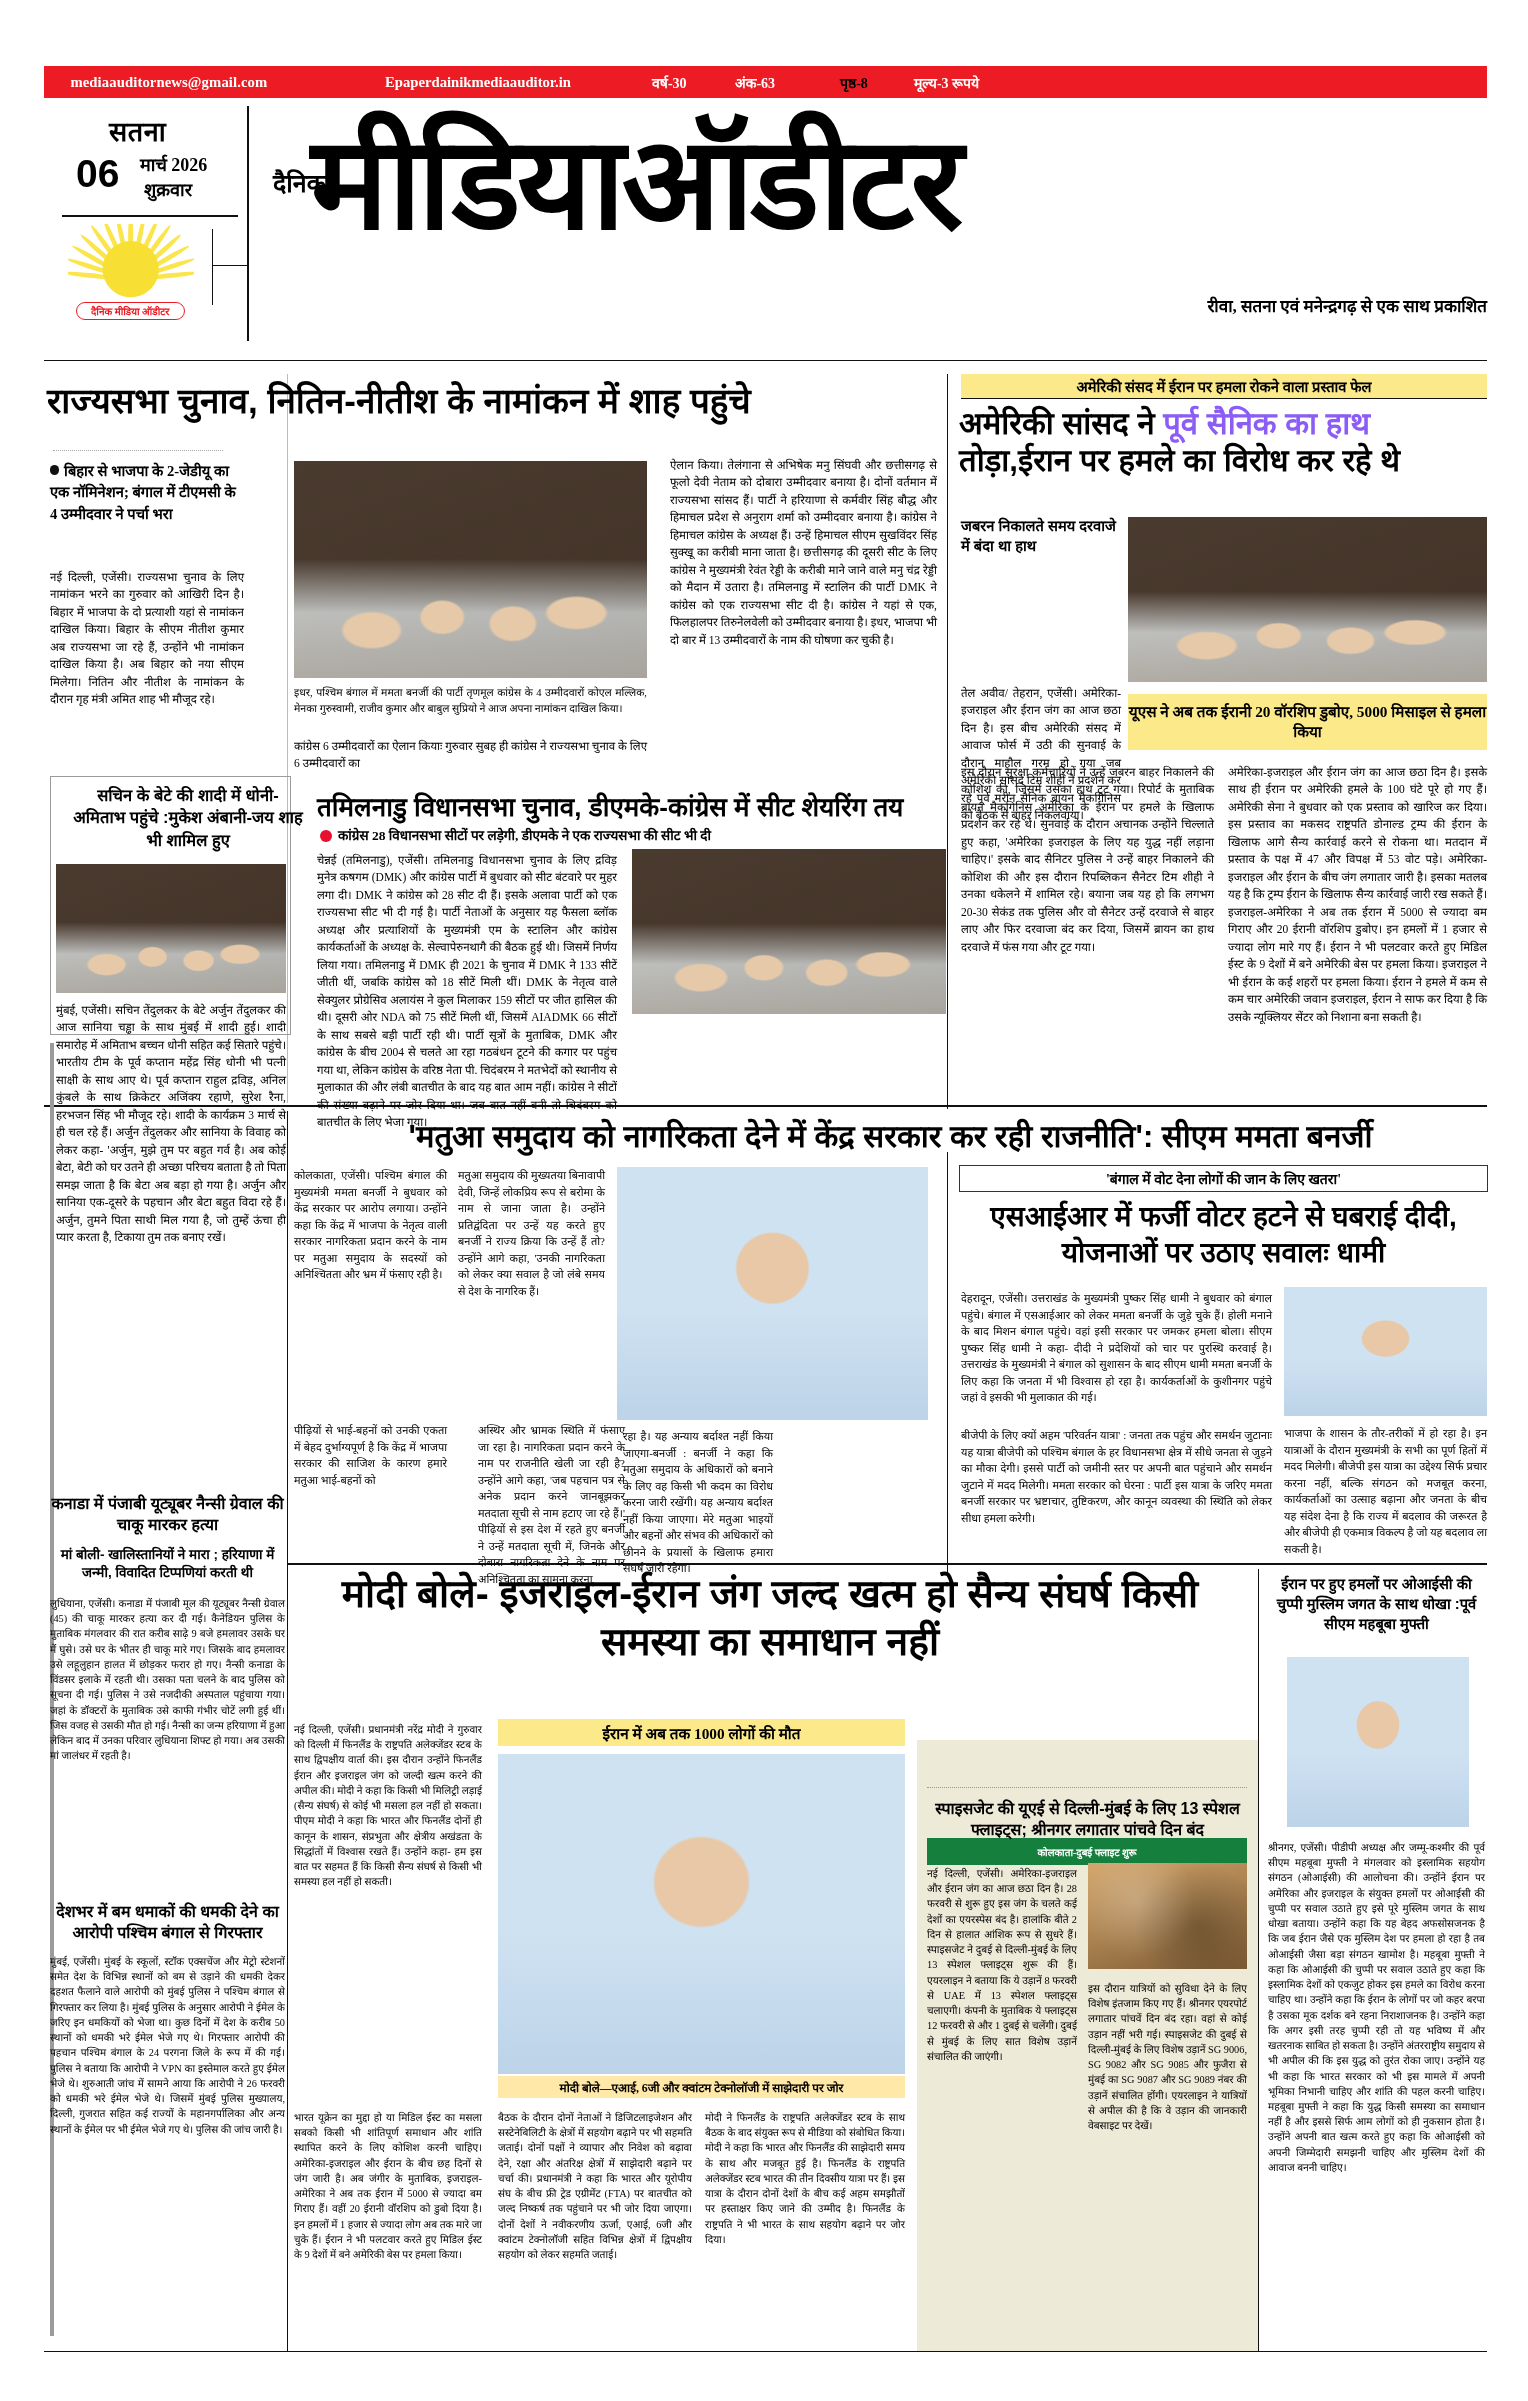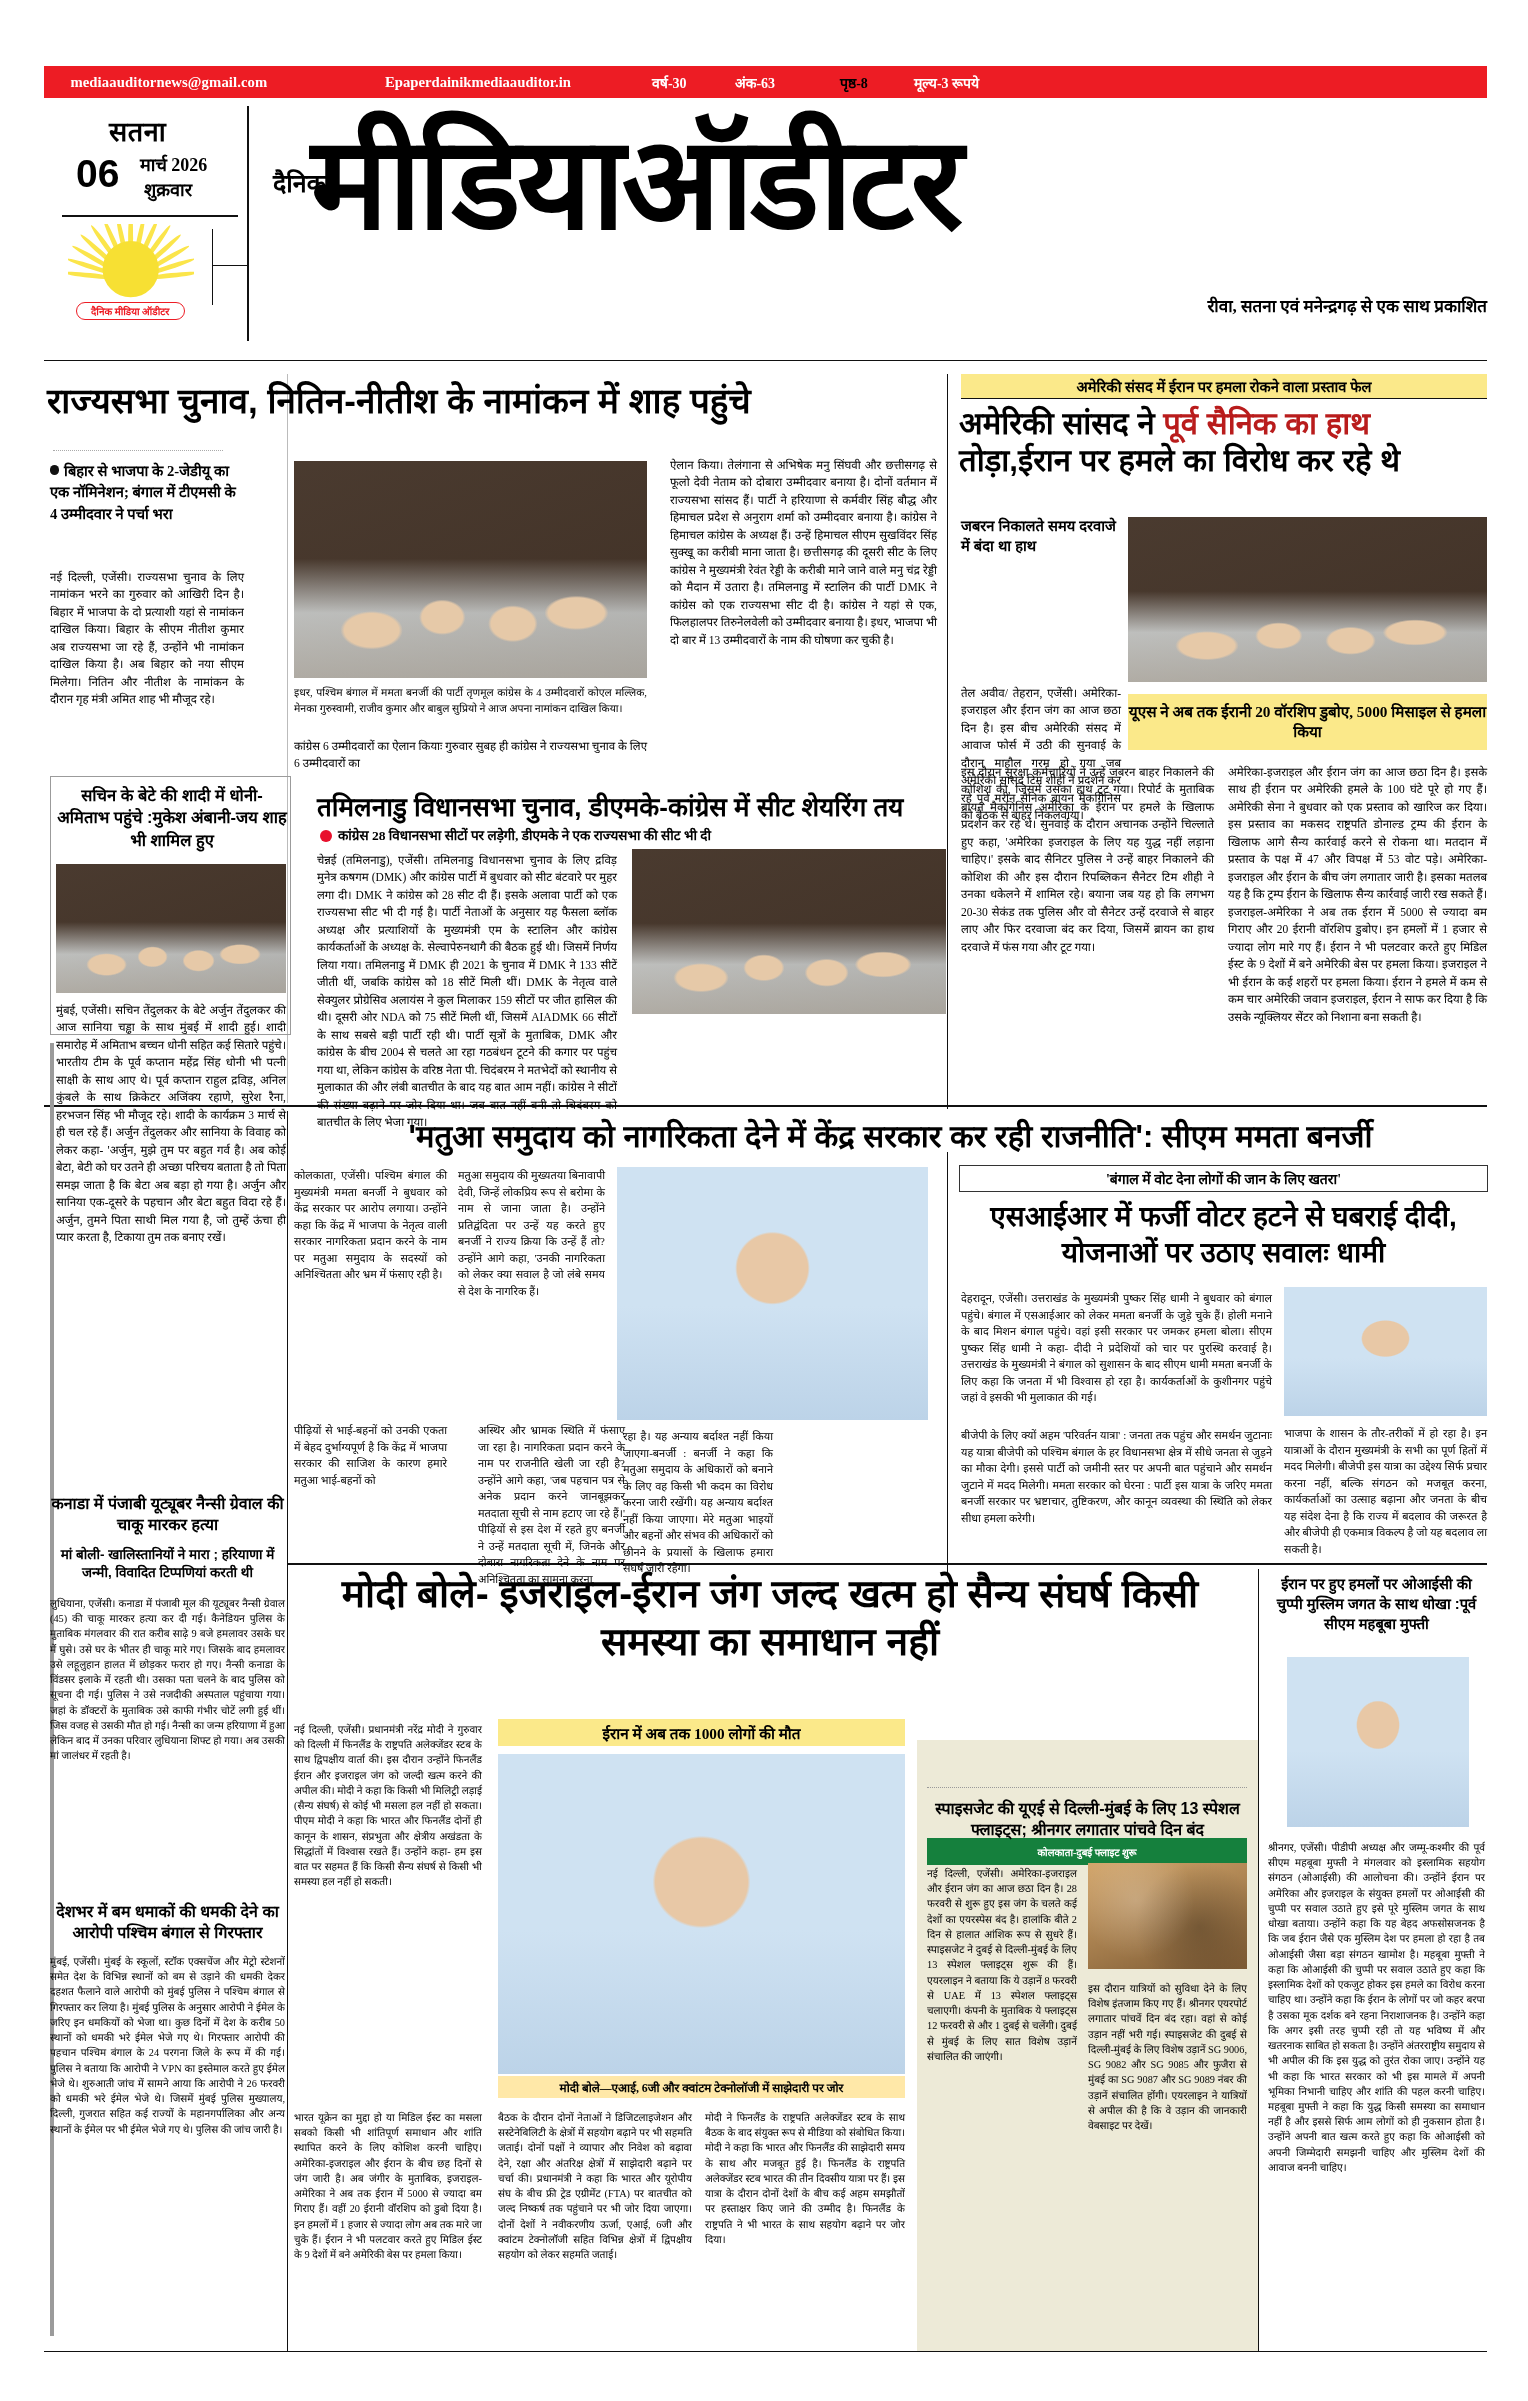--- a/index.html
+++ b/index.html
@@ -84,35 +84,35 @@
   .a1-c2b { position:absolute; left:294px; top:688px; width:353px;}
   .a1-cap { position:absolute; left:294px; top:685px; width:353px;}
 
   
   .b1-band {
     position:absolute; left:961px; top:374px; width:526px; height:25px;
     background:#fbe98a; display:flex;align-items:center;justify-content:center;
     font-size:14.7px; font-weight:800; border-bottom: 1.2px solid #111;
   }
   .b1-title { position:absolute; left:959px; top:406px; width:529px; font-size:31px; line-height:1.18;}
-  .b1-red { color:#b91c1c; }
+  .b1-red { color:#8b5cf6; }
   .b1-photo{ left:1128px; top:517px; width:359px; height:165px;}
   .b1-lead { position:absolute; left:961px; top:517px; width:160px; }
   .b1-yellow {
     position:absolute; left:1128px; top:694px; width:359px; height:56px;
     background:#fbe98a; display:flex;flex-direction:column;align-items:center;justify-content:center;
     font-size:15.3px; font-weight:800; line-height:1.28; text-align:center;
   }
   .b1-wrap{ position:absolute; left:961px; top:685px; width:160px;}
   .b1-b2{ position:absolute; left:961px; top:764px; width:253px;}
   .b1-b3{ position:absolute; left:1228px; top:764px; width:259px;}
 
   
   .a2-box { position:absolute; left:50px; top:776px; width:241px; height:259px; border:1.8px solid #9b9b9b; }
-  .a2-title { position:absolute; left:56px; top:784px; width:232px; font-size:16.5px; line-height:1.35; text-align:center;}
+  .a2-title { position:absolute; left:72px; top:784px; width:232px; font-size:16.5px; line-height:1.35; text-align:center;}
   .a2-photo { left:56px; top:864px; width:230px; height:129px;}
 
   
   .c1-title { position:absolute; left:317px; top:788px; width:629px; font-size:26px;}
   .c1-bullet{ position:absolute; left:338px; top:826px; width:611px; font-size:13.5px; font-weight:700;}
   .c1-dot { position:absolute; left:320px; top:830px; width:11.8px;height:11.8px;border-radius:50%;background:#e8112d;}
   .c1-c1 { position:absolute; left:317px; top:852px; width:300px;}
   .c1-photo{ left:632px; top:849px; width:314px; height:165px;}
 
   

